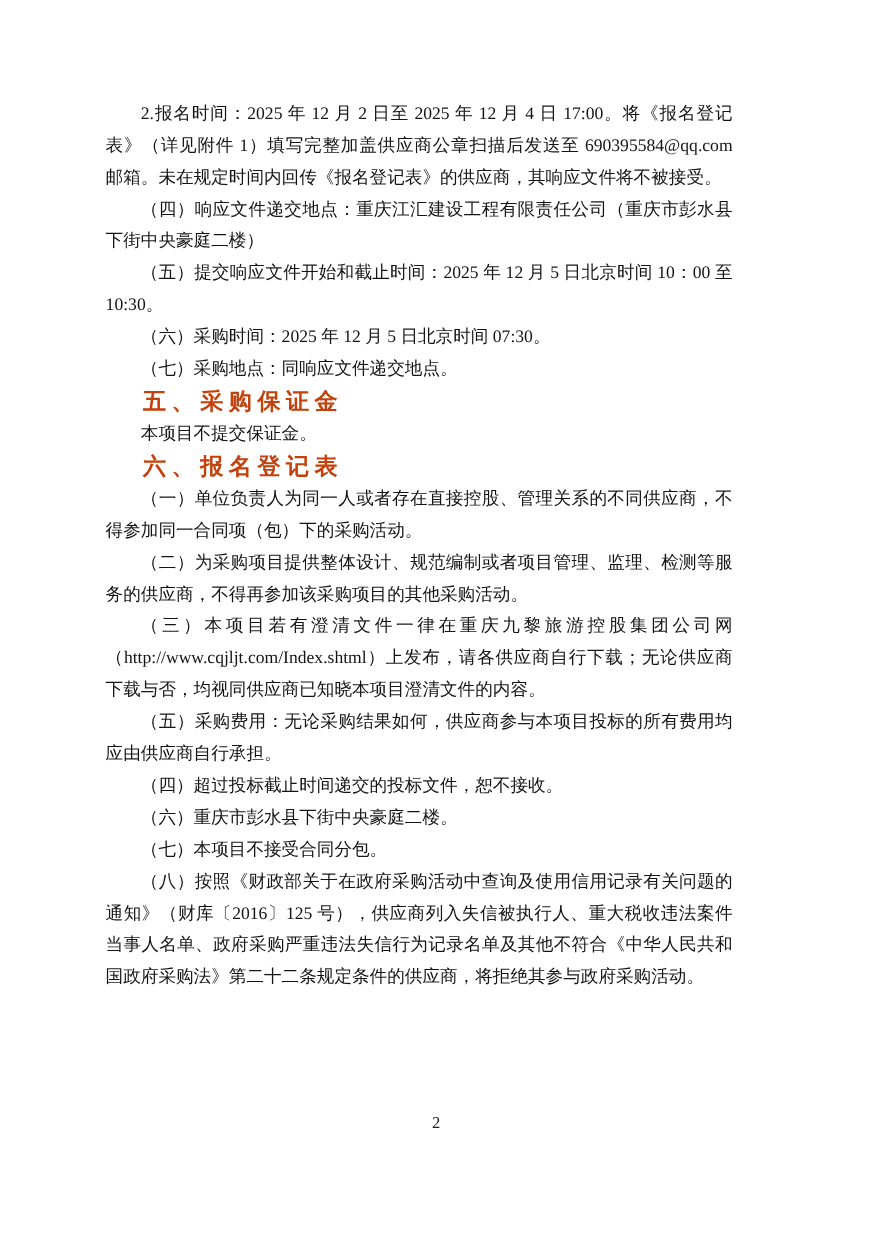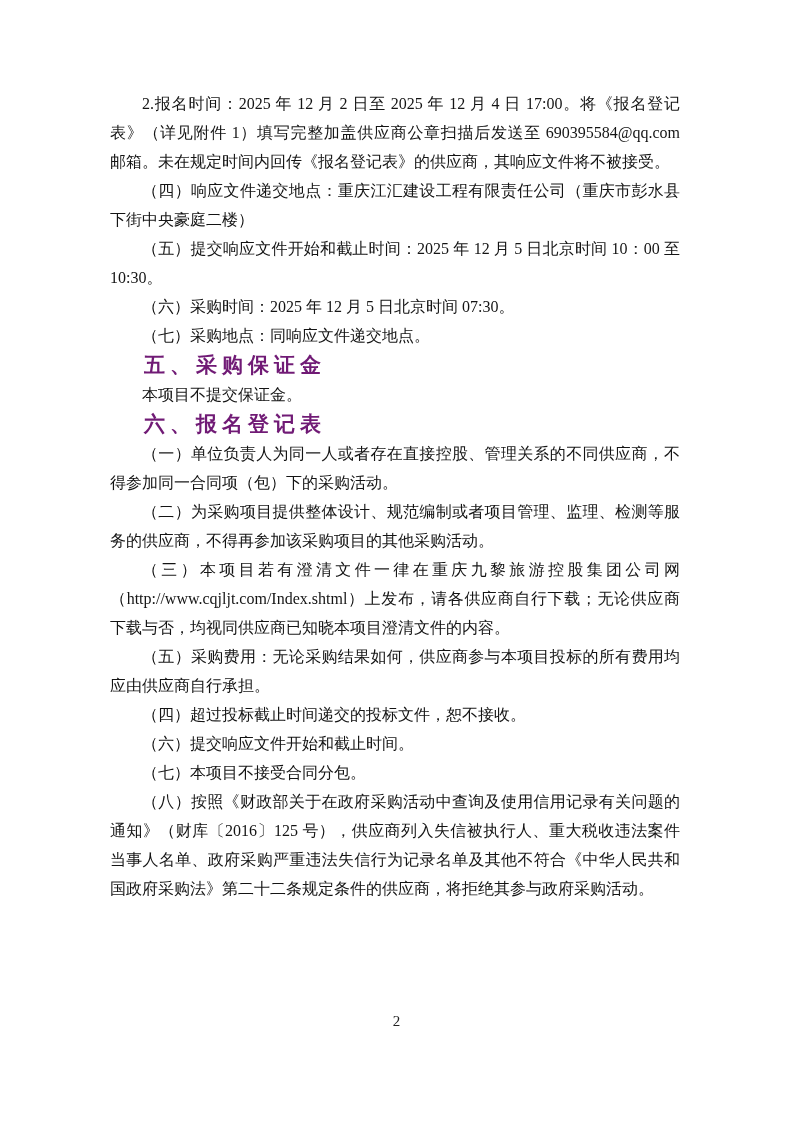--- a/index.html
+++ b/index.html
@@ -11,40 +11,40 @@
     position: relative;
     width: 793px;
     height: 1122px;
     background: #ffffff;
     overflow: hidden;
     font-family: "Liberation Serif", "DejaVu Serif", serif;
     color: #141414;
   }
   .content {
     position: absolute;
-    left: 110px;
+    left: 96px;
     top: 89px;
     width: 570px;
   }
   p.body {
     margin: 0;
     font-size: 16px;
     line-height: 29px;
     text-align: justify;
     text-indent: 2em;
     word-break: break-word;
   }
   h2.sect {
     margin: 0;
     font-size: 21px;
     line-height: 30px;
     font-weight: bold;
     text-indent: 34px;
     letter-spacing: 5px;
-    color: #701a75;
+    color: #c2410c;
     font-family: "Liberation Serif", "DejaVu Serif", serif;
   }
   .page-number {
     position: absolute;
     top: 1010px;
     left: 0;
     width: 100%;
     text-align: center;
     font-size: 15px;
     line-height: 22px;
@@ -62,18 +62,18 @@
     <p class="body">（六）采购时间：2025 年 12 月 5 日北京时间 07:30。</p>
     <p class="body">（七）采购地点：同响应文件递交地点。</p>
     <h2 class="sect">五、采购保证金</h2>
     <p class="body">本项目不提交保证金。</p>
     <h2 class="sect">六、报名登记表</h2>
     <p class="body">（一）单位负责人为同一人或者存在直接控股、管理关系的不同供应商，不得参加同一合同项（包）下的采购活动。</p>
     <p class="body">（二）为采购项目提供整体设计、规范编制或者项目管理、监理、检测等服务的供应商，不得再参加该采购项目的其他采购活动。</p>
     <p class="body">（三）本项目若有澄清文件一律在重庆九黎旅游控股集团公司网（http://www.cqjljt.com/Index.shtml）上发布，请各供应商自行下载；无论供应商下载与否，均视同供应商已知晓本项目澄清文件的内容。</p>
     <p class="body">（五）采购费用：无论采购结果如何，供应商参与本项目投标的所有费用均应由供应商自行承担。</p>
     <p class="body">（四）超过投标截止时间递交的投标文件，恕不接收。</p>
-    <p class="body">（六）提交响应文件开始和截止时间。</p>
+    <p class="body">（六）重庆市彭水县下街中央豪庭二楼。</p>
     <p class="body">（七）本项目不接受合同分包。</p>
     <p class="body">（八）按照《财政部关于在政府采购活动中查询及使用信用记录有关问题的通知》（财库〔2016〕125 号），供应商列入失信被执行人、重大税收违法案件当事人名单、政府采购严重违法失信行为记录名单及其他不符合《中华人民共和国政府采购法》第二十二条规定条件的供应商，将拒绝其参与政府采购活动。</p>
   </div>
   <div class="page-number">2</div>
 </div>
 
 </body></html>

